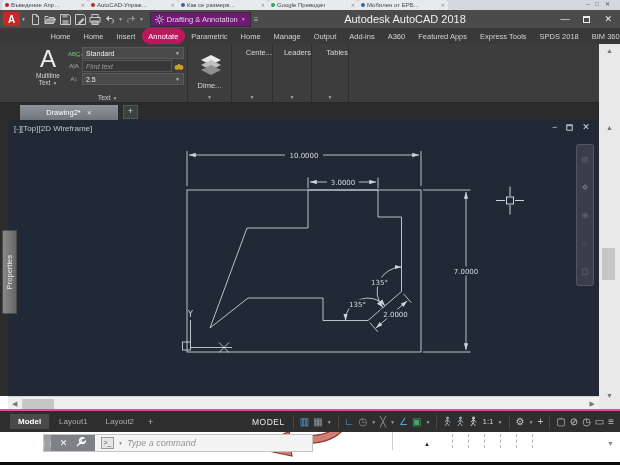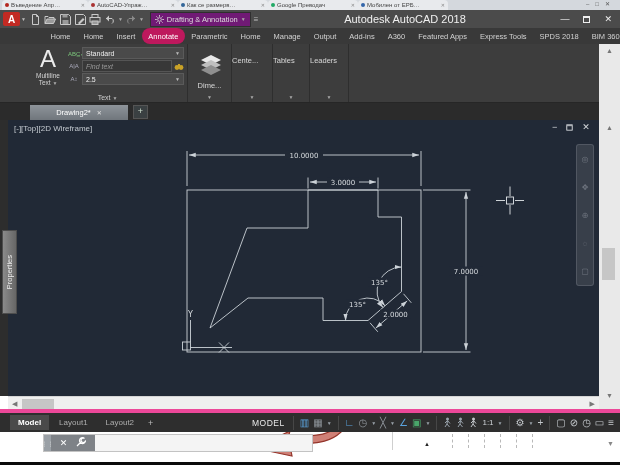--- a/index.html
+++ b/index.html
@@ -38,21 +38,21 @@
 
   
   .ribbon-tabs{position:absolute;left:0;top:28px;width:620px;height:16px;background:#393939;
     display:flex;align-items:stretch;padding-left:44px;box-sizing:border-box;}
   .rtab{font-size:7.5px;color:#d2d2d2;display:flex;align-items:center;padding:0 6.5px;white-space:nowrap;}
   .rtab.active{background:#be185d;color:#fff;border-radius:8px;}
 
   
   .ribbon{position:absolute;left:0;top:44px;width:620px;height:59px;background:#3d3d3d;border-bottom:1px solid #262626;box-sizing:border-box;display:flex;}
   .panel{position:relative;border-right:1px solid #2e2e2e;height:100%;box-sizing:border-box;flex:0 0 auto;}
-  .panel .plabel-top{margin-top:12px;text-align:left;font-size:7.5px;color:#d8d8d8;}
+  .panel .plabel-top{margin-top:4px;text-align:right;font-size:7.5px;color:#d8d8d8;}
   .panel .pdd{position:absolute;bottom:2px;left:50%;transform:translateX(-50%);color:#a8a8a8;font-size:5px;}
   .text-panel{width:160px;}
   .mtext-btn{position:absolute;left:4px;top:2px;width:32px;height:52px;text-align:center;}
   .mtext-btn .bigA{font-size:24px;line-height:26px;color:#ececec;}
   .mtext-btn .cap{font-size:6.5px;color:#d5d5d5;line-height:7px;}
   .mtext-btn .dd{font-size:5px;color:#aaa;}
   .tp-rows{position:absolute;left:40px;top:3px;width:116px;display:flex;flex-direction:column;gap:1px;}
   .tp-row{display:flex;align-items:center;gap:2px;height:12px;}
   .tp-ico{width:12px;text-align:center;font-size:6px;color:#cdd;flex:0 0 auto;}
   .tp-sel{flex:1;background:#4a4a4a;border:1px solid #5a5a5a;color:#eee;font-size:7px;
@@ -63,21 +63,21 @@
   .tp-foot{position:absolute;bottom:1px;left:0;width:100%;text-align:center;font-size:7px;color:#cfcfcf;}
   .tp-foot .dd{font-size:5px;color:#aaa;}
   .dime-ico{position:absolute;left:50%;top:8px;transform:translateX(-50%);}
   .dime-lbl{position:absolute;bottom:12px;width:100%;text-align:center;font-size:7.5px;color:#d8d8d8;}
 
   
   .filetabs{position:absolute;left:0;top:103px;width:620px;height:17px;background:#2b2b2b;
     display:flex;align-items:flex-end;padding-left:16px;box-sizing:border-box;}
   .ftab{height:15px;display:flex;align-items:center;font-size:7.5px;padding:0 10px;}
   .ftab.start{background:#3a3a3a;color:#bdbdbd;width:58px;justify-content:center;}
-  .ftab.active{background:linear-gradient(#8e949a,#70767c);color:#fff;width:78px;justify-content:center;gap:6px;margin-left:14px;}
+  .ftab.active{background:linear-gradient(#8e949a,#70767c);color:#fff;width:78px;justify-content:center;gap:6px;margin-left:4px;}
   .ftab .fx{font-size:6px;color:#e6e6e6;}
   .ftab-new{width:13px;height:12px;margin-left:5px;margin-bottom:1px;background:#3a4042;border:1px solid #555;
     color:#cfe0cf;font-size:9px;line-height:10px;text-align:center;}
 
   
   .canvas{position:absolute;left:0;top:120px;width:599px;height:276px;background:#212936;overflow:hidden;}
   .canvas .leftstrip{position:absolute;left:0;top:0;width:8px;height:100%;background:#2d2d2d;}
   .vp-label{position:absolute;left:14px;top:4px;font-size:8px;color:#c2c8ce;}
   .dw-ctrls{position:absolute;left:552px;top:2px;display:flex;gap:9px;align-items:center;color:#d4d8dc;font-size:9px;}
   .props-tab{position:absolute;left:2px;top:110px;width:13px;height:82px;background:linear-gradient(90deg,#8a8a8a,#666);
@@ -90,21 +90,21 @@
   
   .vscol{position:absolute;left:599px;top:44px;width:21px;height:365px;background:#e9e9e9;}
   .vscol .arr{position:absolute;left:0;width:100%;text-align:center;font-size:7px;color:#777;}
   .vscol .thumb{position:absolute;left:3px;top:204px;width:13px;height:32px;background:#c6c6c6;}
   .hscroll{position:absolute;left:8px;top:396px;width:591px;height:13px;background:#efefef;border-top:1px solid #d5d5d5;}
   .hscroll .arr{position:absolute;top:0;height:13px;display:flex;align-items:center;font-size:7px;color:#777;}
   .hscroll .thumb{position:absolute;left:14px;top:1.5px;width:32px;height:10px;background:#c6c6c6;}
 
   
   .statusbar{position:absolute;left:0;top:409px;width:620px;height:23px;background:#2e2e2e;
-    border-top:4px solid #ec4899;box-sizing:border-box;display:flex;align-items:center;}
+    border-top:2px solid #ec4899;box-sizing:border-box;display:flex;align-items:center;}
   .ltabs{display:flex;align-items:center;margin-left:10px;gap:2px;}
   .ltab{font-size:8px;padding:3px 8px;color:#adadad;}
   .ltab.active{background:#4a4a4a;color:#fff;font-weight:bold;}
   .ltab-new{color:#bbb;font-size:9px;padding:0 4px;}
   .sstat{position:absolute;left:252px;top:0;height:100%;display:flex;align-items:center;gap:4px;}
   .sstat .mtxt{font-size:8.5px;color:#e8e8e8;letter-spacing:.5px;margin-right:2px;}
   .sico{font-size:10px;line-height:10px;}
   .sdd{font-size:5px;color:#98a0a8;}
   .ssep{width:1px;height:14px;background:#474747;margin:0 2px;}
   .blue{color:#5aa2dc;} .grayic{color:#8f959b;} .teal{color:#49a66a;} .lgt{color:#c4c8cc;}
@@ -295,26 +295,26 @@
           <path d="M4,13 L14,8 L24,13 L14,18 Z" fill="#bfbfbf"></path>
           <path d="M4,18 L14,13 L24,18 L14,23 Z" fill="#8f8f8f"></path>
         </svg></span>
       <div class="dime-lbl">Dime...</div>
       <span class="pdd">▼</span>
     </div>
     <div class="panel" style="width:41px;">
       <div class="plabel-top">Cente...</div>
       <span class="pdd">▼</span>
     </div>
+    <div class="panel" style="width:39px;">
+      <div class="plabel-top">Leaders</div>
+      <span class="pdd">▼</span>
+    </div>
     <div class="panel" style="width:37px;">
       <div class="plabel-top">Tables</div>
-      <span class="pdd">▼</span>
-    </div>
-    <div class="panel" style="width:39px;">
-      <div class="plabel-top">Leaders</div>
       <span class="pdd">▼</span>
     </div>
   </div>
 
   <div class="filetabs">
     <div class="ftab active">
       <span>Drawing2*</span>
       <span class="fx">✕</span>
     </div>
     <div class="ftab-new">+</div>
@@ -477,19 +477,24 @@
 
     <div class="cmdbar">
       <div class="cmd-grip">⋮⋮</div>
       <div class="cmd-btns">
         <span>✕</span>
         <span>
           <svg width="10" height="10" viewBox="0 0 10 10">
               <path d="M8.5,1.5 a2.2,2.2 0 1 0 0.8,2.6 L9.5,4 A3,3 0 1 1 7.8,0.9 Z M1,9 L5,5" stroke="#fff" fill="none" stroke-width="1.2"></path>
             </svg></span>
       </div>
+      <div class="cmd-main">
+        <span class="cmd-prompt">&gt;_</span>
+        <span class="cmd-dd">▼</span>
+        <span class="cmd-ph">Type a command</span>
+      </div>
     </div>
 
     <span class="below-dd">▼</span>
     <div class="black-strip"></div>
   </div>
 
 </div>
 
 </body></html>

